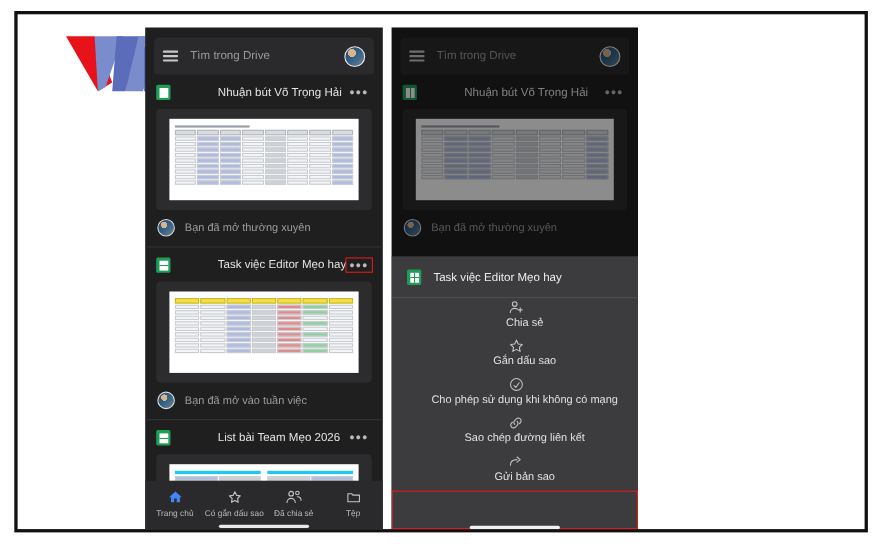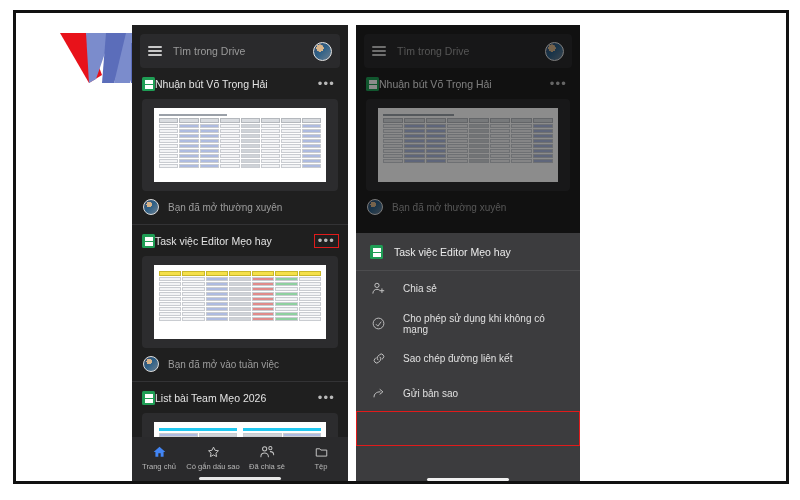--- a/index.html
+++ b/index.html
@@ -98,22 +98,22 @@
     background: #ffffff;
   }
   .sheet-icon::after {
     content: ""; position: absolute;
     left: 2.5px; top: 3px; right: 2.5px; bottom: 2.5px;
     background:
       linear-gradient(to right, transparent 46%, #1f9d55 46%, #1f9d55 54%, transparent 54%),
       linear-gradient(to bottom, transparent 46%, #1f9d55 46%, #1f9d55 54%, transparent 54%);
   }
   .file-name {
-    color: #e3e3e3; font-size: 10.5px; flex: 1;
-    white-space: nowrap; overflow: hidden;
+    color: #e3e3e3; font-size: 10.5px; margin-left: 11px; flex: 1;
+    white-space: nowrap; overflow: hidden; padding-left: 32px;
   }
   .dots {
     color: #b9b9b9; font-size: 13px; letter-spacing: 1.2px;
     flex: none; padding: 2px 3px; line-height: 8px;
   }
   .dots.highlighted { outline: 1.6px solid #e01b1b; }
 
   .thumb-box {
     margin: 0 10px;
     background: #2c2c2e;
@@ -179,20 +179,21 @@
   }
   .sheet-header {
     display:flex; align-items:center; padding: 12px 12px 11px 14px;
   }
   .sheet-title { color:#ececec; font-size:10.5px; margin-left:11px; }
   .sheet-divider { height:1px; background:#4c4c4e; margin: 0 0 0 0; }
   .menu-item {
     display:flex; align-items:center;
     height: 35px; padding: 0 12px 0 14px;
     position:relative;
+    flex-direction:column;
   }
   .menu-item.highlighted { outline: 1.8px solid #e01b1b; outline-offset:-1px; }
   .menu-ico {
     width: 17px; height: 17px; flex:none;
     display:flex; align-items:center; justify-content:center;
     color:#c2c2c2;
   }
   .menu-label { color:#e0e0e0; font-size: 10px; margin-left: 16px; }
   .sheet-home-ind {
     position:absolute; left:50%; transform:translateX(-50%);
@@ -702,20 +703,28 @@
           <svg width="15" height="15" viewBox="0 0 24 24" fill="none" stroke="#c2c2c2" stroke-width="1.6">
             <circle cx="9.5" cy="7" r="3.4"></circle>
               <path d="M3 19.5c0-3.6 2.9-6.2 6.5-6.2 1.5 0 2.9.4 4 1.2" stroke-linecap="round"></path>
             <path d="M17.5 12.5v6M14.5 15.5h6" stroke-linecap="round"></path>
           </svg>
         </div>
         <div class="menu-label">Chia sẻ</div>
       </div>
 
 
+      <div class="menu-item">
+        <div class="menu-ico">
+          <svg width="15" height="15" viewBox="0 0 24 24" fill="none" stroke="#c2c2c2" stroke-width="1.6">
+              <path d="M12 3.6l2.6 5.5 5.9.8-4.3 4.1 1.1 5.9-5.3-2.9-5.3 2.9 1.1-5.9L3.5 9.9l5.9-.8z" stroke-linejoin="round"></path>
+            </svg>
+        </div>
+        <div class="menu-label">Gắn dấu sao</div>
+      </div>
 
       <div class="menu-item">
         <div class="menu-ico">
           <svg width="15" height="15" viewBox="0 0 24 24" fill="none" stroke="#c2c2c2" stroke-width="1.5">
             <circle cx="12" cy="12" r="8.6"></circle>
               <path d="M8.4 13.6l2.6 2.6 5-6.6" stroke-linecap="round" stroke-linejoin="round"></path>
           </svg>
         </div>
         <div class="menu-label">Cho phép sử dụng khi không có mạng</div>
       </div>

